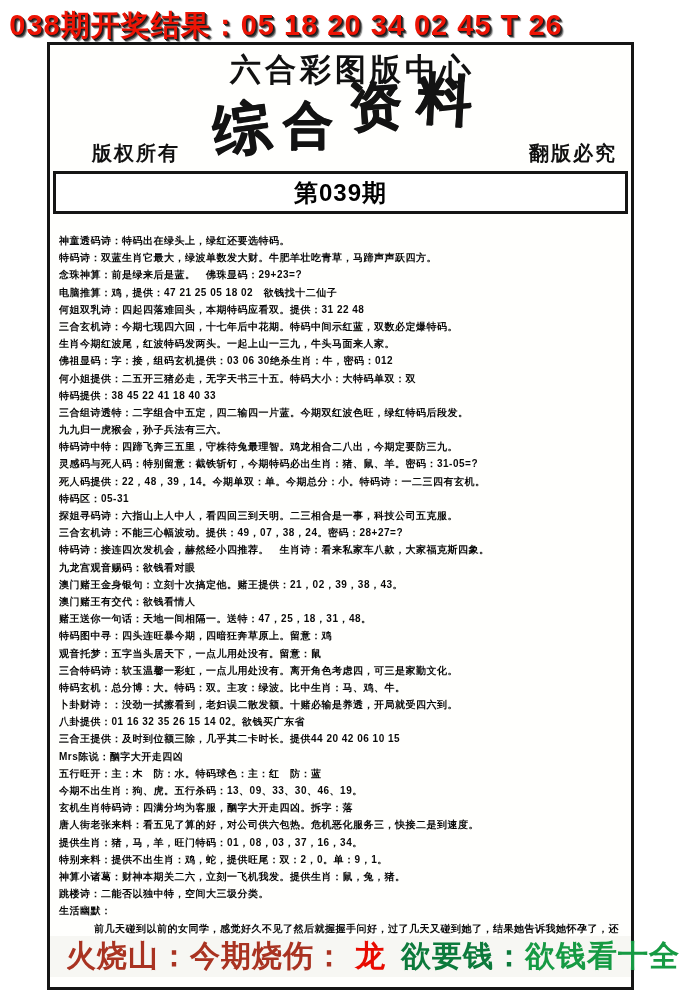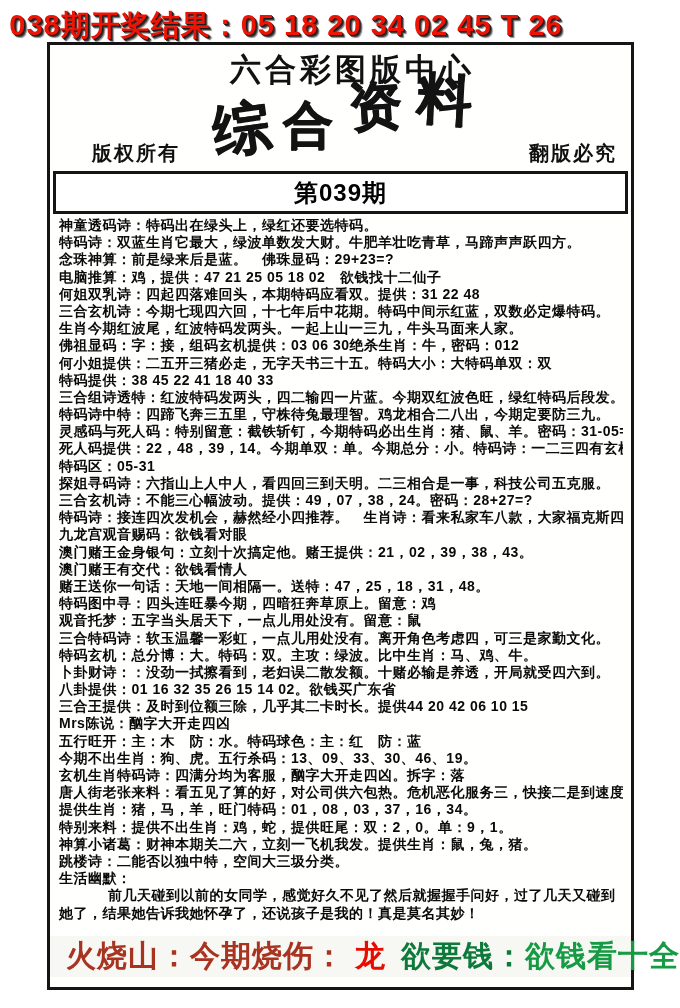--- a/index.html
+++ b/index.html
@@ -53,22 +53,22 @@
     margin:0 3px;border:3px solid #151515;height:37px;
     display:flex;align-items:center;justify-content:center;
     background:#fff;
   }
   .issue-title{
     font-size:24px;font-weight:bold;color:#000;letter-spacing:1px;
     font-family:"Liberation Sans","DejaVu Sans",sans-serif;
   }
   
   .content{
-    padding:3px 8px 0 9px;
-    font-size:14px;font-weight:bold;color:#0a0a0a;
+    padding:18px 8px 0 9px;
+    font-size:10px;font-weight:bold;color:#0a0a0a;
   }
   .content .line{
     line-height:17.2px;height:17.2px;white-space:nowrap;overflow:hidden;
     letter-spacing:0.5px;
   }
   .humor-label{line-height:17.2px;height:17.2px;letter-spacing:0.5px;}
   .humor-text{
     line-height:17.2px;text-indent:3.5em;letter-spacing:0.5px;
   }
   
@@ -111,21 +111,22 @@
   <div class="line">神童透码诗：特码出在绿头上，绿红还要选特码。</div>
       <div class="line">特码诗：双蓝生肖它最大，绿波单数发大财。牛肥羊壮吃青草，马蹄声声跃四方。</div>
       <div class="line">念珠神算：前是绿来后是蓝。　佛珠显码：29+23=?</div>
       <div class="line">电脑推算：鸡，提供：47 21 25 05 18 02　欲钱找十二仙子</div>
       <div class="line">何姐双乳诗：四起四落难回头，本期特码应看双。提供：31 22 48</div>
       <div class="line">三合玄机诗：今期七现四六回，十七年后中花期。特码中间示红蓝，双数必定爆特码。</div>
       <div class="line">生肖今期红波尾，红波特码发两头。一起上山一三九，牛头马面来人家。</div>
       <div class="line">佛祖显码：字：接，组码玄机提供：03 06 30绝杀生肖：牛，密码：012</div>
       <div class="line">何小姐提供：二五开三猪必走，无字天书三十五。特码大小：大特码单双：双</div>
       <div class="line">特码提供：38 45 22 41 18 40 33</div>
-      <div class="line">三合组诗透特：红波特码发两头，四二输四一片蓝。今期双红波色旺，绿红特码后段发。</div>
+      <div class="line">三合组诗透特：二字组合中五定，四二输四一片蓝。今期双红波色旺，绿红特码后段发。</div>
+      <div class="line">九九归一虎猴会，孙子兵法有三六。</div>
       <div class="line">特码诗中特：四蹄飞奔三五里，守株待兔最理智。鸡龙相合二八出，今期定要防三九。</div>
       <div class="line">灵感码与死人码：特别留意：截铁斩钉，今期特码必出生肖：猪、鼠、羊。密码：31-05=?</div>
       <div class="line">死人码提供：22，48，39，14。今期单双：单。今期总分：小。特码诗：一二三四有玄机。</div>
       <div class="line">特码区：05-31</div>
       <div class="line">探姐寻码诗：六指山上人中人，看四回三到天明。二三相合是一事，科技公司五克服。</div>
       <div class="line">三合玄机诗：不能三心幅波动。提供：49，07，38，24。密码：28+27=?</div>
       <div class="line">特码诗：接连四次发机会，赫然经小四推荐。　生肖诗：看来私家车八款，大家福克斯四象。</div>
       <div class="line">九龙宫观音赐码：欲钱看对眼</div>
       <div class="line">澳门赌王金身银句：立刻十次搞定他。赌王提供：21，02，39，38，43。</div>
       <div class="line">澳门赌王有交代：欲钱看情人</div>

